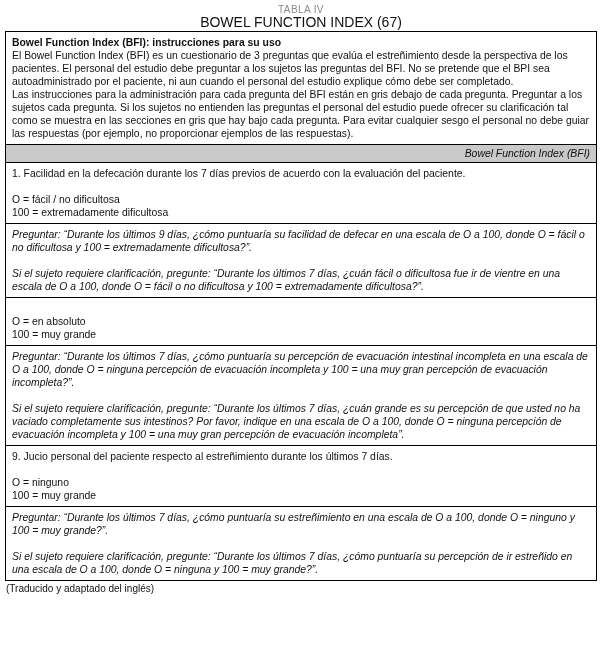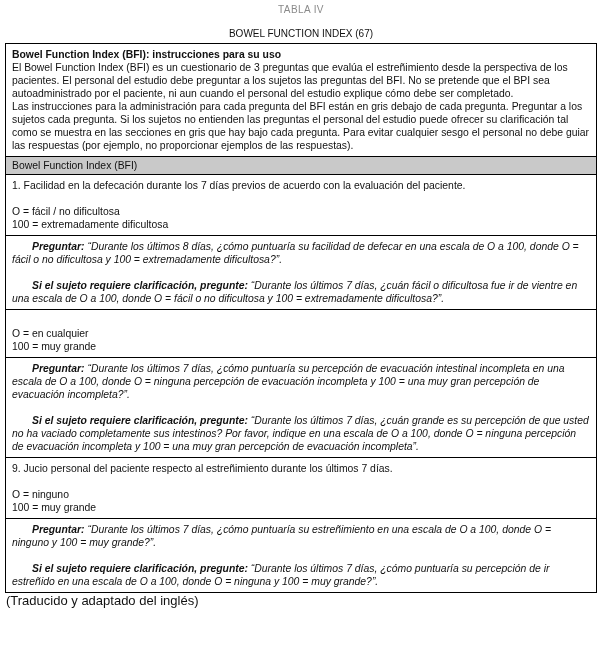--- a/index.html
+++ b/index.html
@@ -10,31 +10,31 @@
     padding: 4px 5px 0 5px;
     font-family: "Liberation Sans", "DejaVu Sans", sans-serif;
     font-size: 10.4px;
     line-height: 13px;
     color: #111111;
     background: #ffffff;
     overflow: hidden;
   }
   .caption { text-align: center; margin-bottom: 3px; line-height: 12px; }
   .caption-label { color: var(--label-gray, #8a8a8a); font-size: 10px; letter-spacing: 0.4px; }
-  .caption-title { color: #111111; font-size: 10px; margin-top: 12px; }
+  .caption-title { color: #111111; font-size: 14px; }
   .bfi-table { border: 1px solid #000000; }
   .row { padding: 4px 6px; border-top: 1px solid #000000; }
   .row:first-child { border-top: 0; }
   .row p { margin: 0; }
   .heading { font-weight: bold; }
-  .banner { background: var(--banner-bg, #c9c9c9); text-align: left; padding: 2px 6px; }
+  .banner { background: var(--banner-bg, #c9c9c9); text-align: right; font-style: italic; padding: 2px 6px; }
   .ask { font-style: italic; }
-  .lead { font-weight: bold; margin-left: 20px; }
+  .lead { font-weight: normal; }
   .spacer { height: 13px; }
-  .footnote { font-size: 13px; line-height: 12px; padding: 2px 1px 0 1px; color: #111111; }
+  .footnote { font-size: 10px; line-height: 12px; padding: 2px 1px 0 1px; color: #111111; }
 </style>
 </head>
 <body>
 
 <div class="page">
 
   <div class="caption">
     <div class="caption-label">TABLA IV</div>
     <div class="caption-title">BOWEL FUNCTION INDEX (67)</div>
   </div>
@@ -53,28 +53,28 @@
 
 
     <section class="row">
       <p>1. Facilidad en la defecación durante los 7 días previos de acuerdo con la evaluación del paciente.</p>
       <div class="spacer"></div>
       <p>O = fácil / no dificultosa</p>
       <p>100 = extremadamente dificultosa</p>
     </section>
 
     <section class="row ask">
-      <p><span class="lead">Preguntar:</span><span> “Durante los últimos 8 días, ¿cómo puntuaría su facilidad de defecar en una escala de O a 100, donde O = fácil o no dificultosa y 100 = extremadamente dificultosa?”.</span></p>
+      <p><span class="lead">Preguntar:</span><span> “Durante los últimos 9 días, ¿cómo puntuaría su facilidad de defecar en una escala de O a 100, donde O = fácil o no dificultosa y 100 = extremadamente dificultosa?”.</span></p>
       <div class="spacer"></div>
       <p><span class="lead">Si el sujeto requiere clarificación, pregunte:</span><span> “Durante los últimos 7 días, ¿cuán fácil o dificultosa fue ir de vientre en una escala de O a 100, donde O = fácil o no dificultosa y 100 = extremadamente dificultosa?”.</span></p>
     </section>
 
     <section class="row">
       <div class="spacer"></div>
-      <p>O = en cualquier</p>
+      <p>O = en absoluto</p>
       <p>100 = muy grande</p>
     </section>
 
     <section class="row ask">
       <p><span class="lead">Preguntar:</span><span> “Durante los últimos 7 días, ¿cómo puntuaría su percepción de evacuación intestinal incompleta en una escala de O a 100, donde O = ninguna percepción de evacuación incompleta y 100 = una muy gran percepción de evacuación incompleta?”.</span></p>
       <div class="spacer"></div>
       <p><span class="lead">Si el sujeto requiere clarificación, pregunte:</span><span> “Durante los últimos 7 días, ¿cuán grande es su percepción de que usted no ha vaciado completamente sus intestinos? Por favor, indique en una escala de O a 100, donde O = ninguna percepción de evacuación incompleta y 100 = una muy gran percepción de evacuación incompleta”.</span></p>
     </section>
 
     <section class="row">

